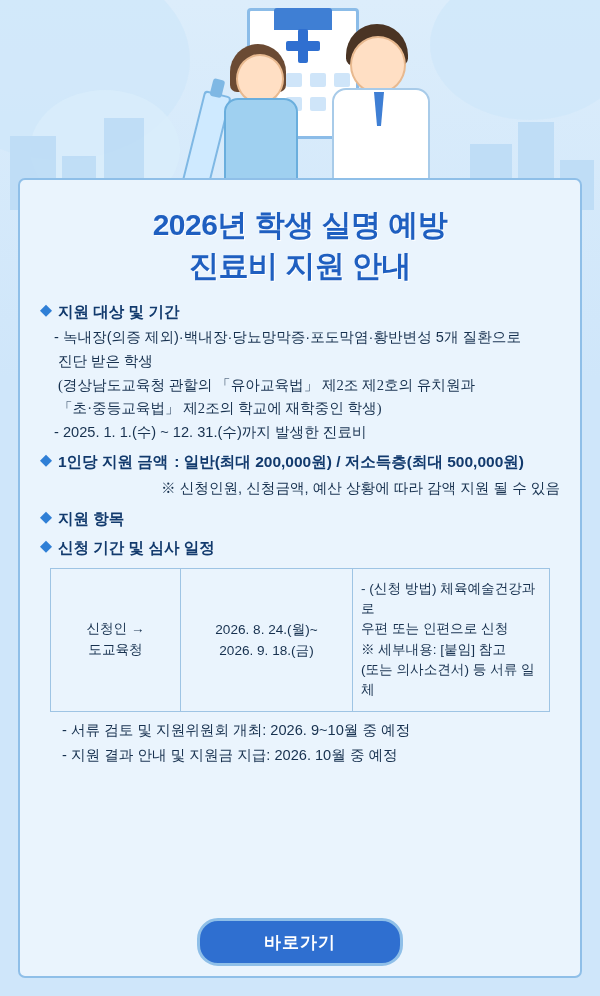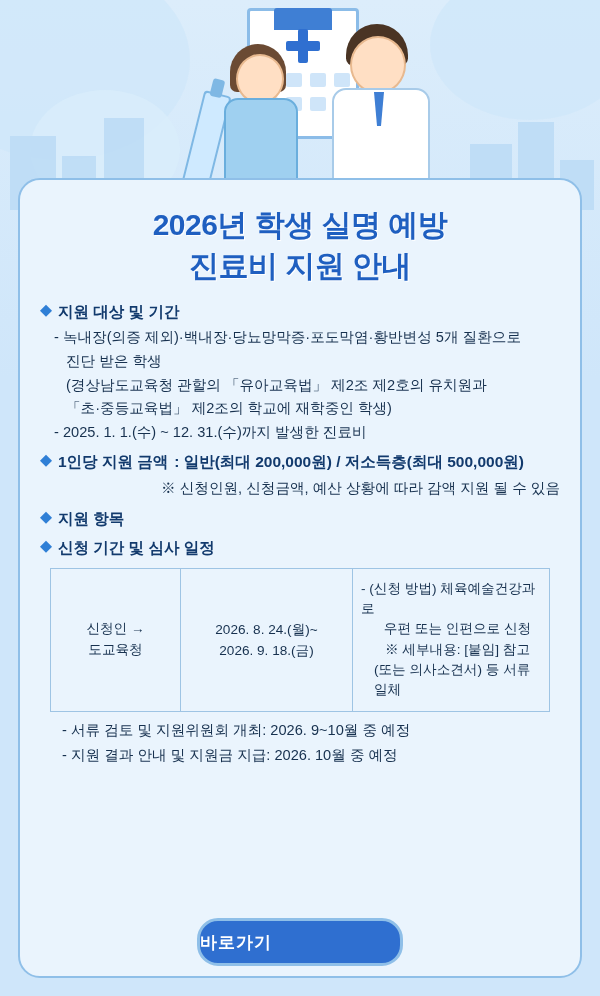--- a/index.html
+++ b/index.html
@@ -154,21 +154,21 @@
   }
 
   
   .card {
     position: absolute;
     left: 18px; top: 178px;
     width: 564px;
     height: 800px;
     background: #eaf4fd;
     border: 2px solid #8fbfe8;
-    border-radius: 22px;
+    border-radius: 7px;
     box-sizing: border-box;
     padding: 18px 20px 0 20px;
   }
 
   .title {
     text-align: center;
     color: #1f5fc0;
     font-size: 30px;
     font-weight: bold;
     line-height: 1.38;
@@ -200,59 +200,58 @@
     margin: 0 0 0 14px;
     font-size: 14.6px;
     color: #17314f;
     line-height: 1.62;
   }
   .lines .li {
     display: flex;
     gap: 5px;
     align-items: flex-start;
   }
-  .lines .cont { margin-left: 12px; }
+  .lines .cont { margin-left: 4px; font-family: Liberation Serif, serif; }
   .lines .note { margin-left: 15px; text-align: right; }
 
   
   .table {
     margin: 8px 10px 6px 10px;
     border: 1px solid #9ec4e4;
     background: #eaf4fd;
     display: flex;
     font-size: 13.6px;
     color: #17314f;
   }
   .tcell {
     padding: 10px 8px;
     box-sizing: border-box;
     display: flex;
     flex-direction: column;
     justify-content: center;
-    align-items: center;
   }
   .tcell.c1 {
     width: 130px;
     text-align: center;
     align-items: center;
     border-right: 1px solid #9ec4e4;
     line-height: 1.5;
   }
   .tcell.c2 {
     width: 172px;
     align-items: center;
     border-right: 1px solid #9ec4e4;
     line-height: 1.55;
   }
   .tcell.c3 {
     flex: 1;
     line-height: 1.5;
   }
   .tcell.c3 .li { display: flex; gap: 4px; }
-  .tcell.c3 .cont { margin-left: 13px; }
+  .tcell.c3 .cont { }
 
   .after-table {
     margin: 6px 0 0 22px;
     font-size: 14.6px;
     color: #17314f;
     line-height: 1.72;
   }
   .after-table .li { display: flex; gap: 5px; }
 
   
@@ -264,20 +263,21 @@
     width: 200px;
     height: 42px;
     background: #2f6fd0;
     border: 3px solid #8fbfe8;
     border-radius: 21px;
     color: #ffffff;
     font-size: 17px;
     font-weight: bold;
     display: flex;
     align-items: center;
+    justify-content: center;
     letter-spacing: 1px;
     cursor: pointer;
   }
 </style>
 </head>
 <body>
 
 <div class="poster">
 
   <div class="top-art">

